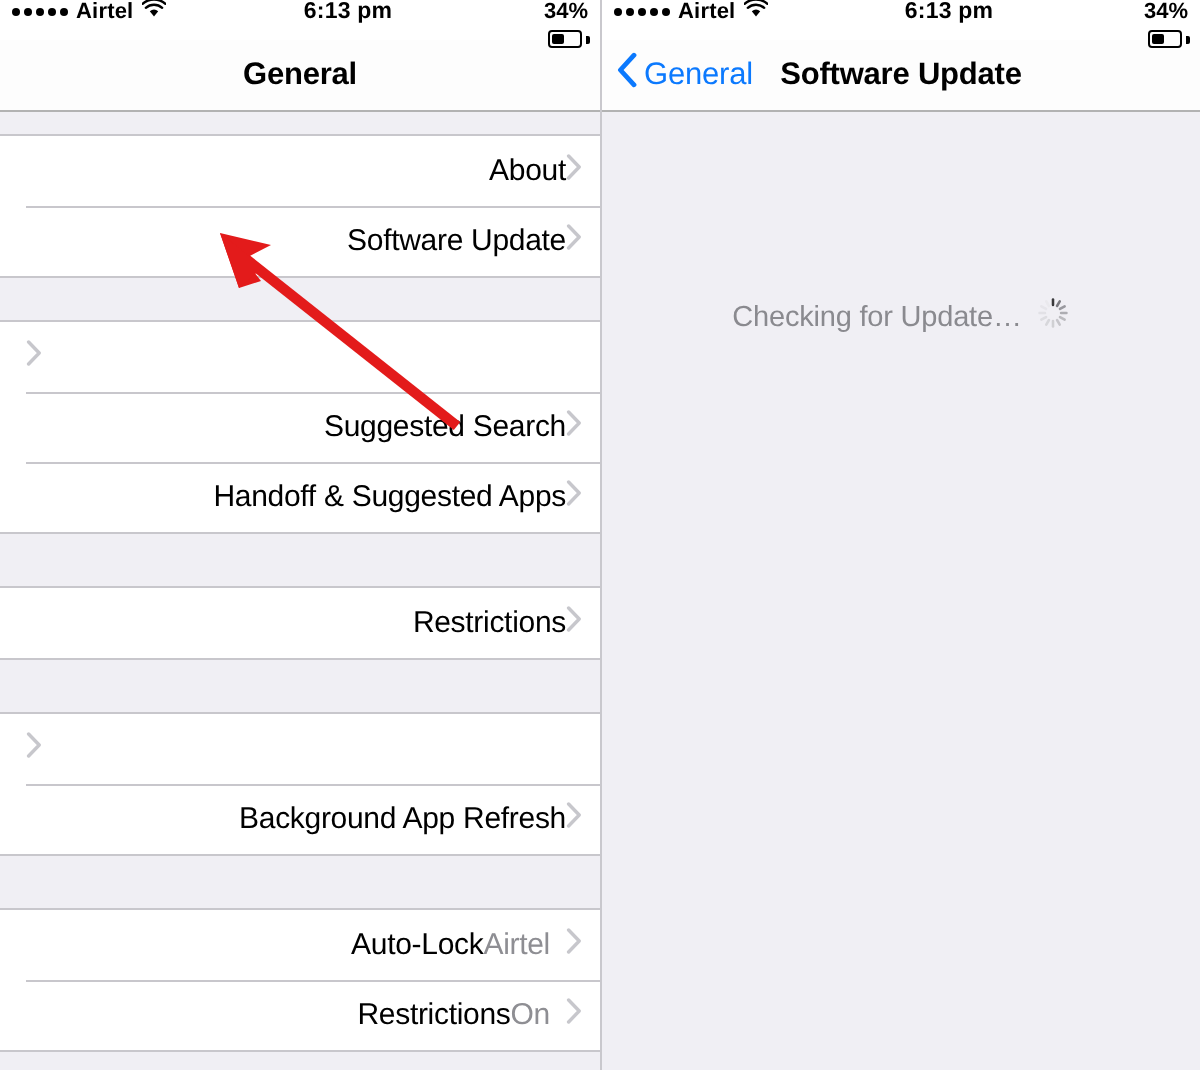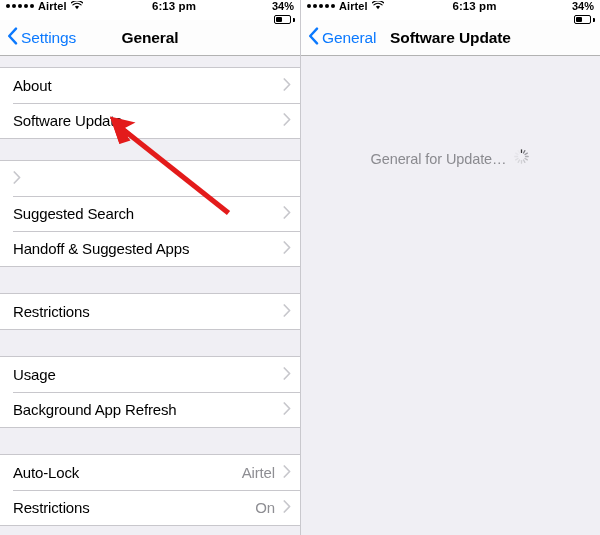--- a/index.html
+++ b/index.html
@@ -45,21 +45,21 @@
   }
   .back-btn{display:flex;align-items:center;gap:3px;padding-left:7px;color:#0b79fe;cursor:pointer;}
   .back-chevron{display:block;}
   .back-label{font-size:15.5px;color:#0b79fe;letter-spacing:-.1px;}
   .nav-title{
     position:absolute;left:0;right:0;text-align:center;
     font-size:15.5px;font-weight:bold;color:#000;letter-spacing:-.1px;pointer-events:none;
   }
 
   
-  .list{background:#a16207;}
+  .list{background:#a16207;text-align:right;}
   .group{background:#ffffff;border-top:1px solid #c8c7cc;border-bottom:1px solid #c8c7cc;}
   .gap{height:21px;background:#f0eff4;}
   .gap.tall{height:26px;}
   .gap.first{height:11px;}
 
   .row{
     position:relative;display:flex;align-items:center;
     height:35px;padding:0 9px 0 13px;background:#fff;cursor:pointer;
     box-sizing:border-box;
   }
@@ -113,28 +113,20 @@
       <div class="sb-right">
         <span class="batt-pct">34%</span>
         <span class="battery">
           <span class="fill" style="width: 34%;"></span>
             <span class="cap"></span>
         </span>
       </div>
     </div>
 
     <div class="navbar">
-      <div class="back-btn">
-        <span class="back-chevron">
-          <svg width="11" height="18" viewBox="0 0 11 18">
-            <path d="M9 1.6 L2.2 9 L9 16.4" stroke="#0b79fe" stroke-width="2.4" fill="none" stroke-linecap="round" stroke-linejoin="round"></path>
-          </svg>
-        </span>
-        <span class="back-label">Settings</span>
-      </div>
       <div class="nav-title">General</div>
     </div>
 
     <div class="list">
       <div class="gap first"></div>
 
       <div class="group">
         <div class="row">
           <span class="row-label">About</span>
           <span class="chev">
@@ -191,21 +183,20 @@
                 <path d="M1.3 1 L6.6 6.5 L1.3 12" stroke="#c7c7cc" stroke-width="1.7" fill="none" stroke-linecap="round" stroke-linejoin="round"></path>
               </svg>
           </span>
         </div>
       </div>
 
       <div class="gap tall"></div>
 
       <div class="group">
         <div class="row">
-          <span class="row-label">Usage</span>
           <span class="chev">
             <svg width="8" height="13" viewBox="0 0 8 13">
                 <path d="M1.3 1 L6.6 6.5 L1.3 12" stroke="#c7c7cc" stroke-width="1.7" fill="none" stroke-linecap="round" stroke-linejoin="round"></path>
               </svg>
           </span>
         </div>
         <div class="row">
           <span class="row-label">Background App Refresh</span>
           <span class="chev">
             <svg width="8" height="13" viewBox="0 0 8 13">
@@ -277,21 +268,21 @@
             <path d="M9 1.6 L2.2 9 L9 16.4" stroke="#0b79fe" stroke-width="2.4" fill="none" stroke-linecap="round" stroke-linejoin="round"></path>
           </svg>
         </span>
         <span class="back-label">General</span>
       </div>
       <div class="nav-title">Software Update</div>
     </div>
 
     <div class="update-area">
       <div class="checking">
-        <span class="checking-text">General for Update…</span>
+        <span class="checking-text">Checking for Update…</span>
         <span class="spinner">
           <svg width="17" height="17" viewBox="0 0 24 24">
             <g>
               <rect x="11.1" y="1.6" width="1.8" height="5.6" rx=".9" fill="#3a3a3c" opacity="1"></rect>
               <rect x="11.1" y="1.6" width="1.8" height="5.6" rx=".9" fill="#6f6f74" opacity=".92" transform="rotate(30 12 12)"></rect>
               <rect x="11.1" y="1.6" width="1.8" height="5.6" rx=".9" fill="#8a8a8f" opacity=".85" transform="rotate(60 12 12)"></rect>
               <rect x="11.1" y="1.6" width="1.8" height="5.6" rx=".9" fill="#9c9ca1" opacity=".8" transform="rotate(90 12 12)"></rect>
               <rect x="11.1" y="1.6" width="1.8" height="5.6" rx=".9" fill="#aaaaae" opacity=".75" transform="rotate(120 12 12)"></rect>
               <rect x="11.1" y="1.6" width="1.8" height="5.6" rx=".9" fill="#b5b5b9" opacity=".7" transform="rotate(150 12 12)"></rect>
               <rect x="11.1" y="1.6" width="1.8" height="5.6" rx=".9" fill="#bebec2" opacity=".65" transform="rotate(180 12 12)"></rect>

